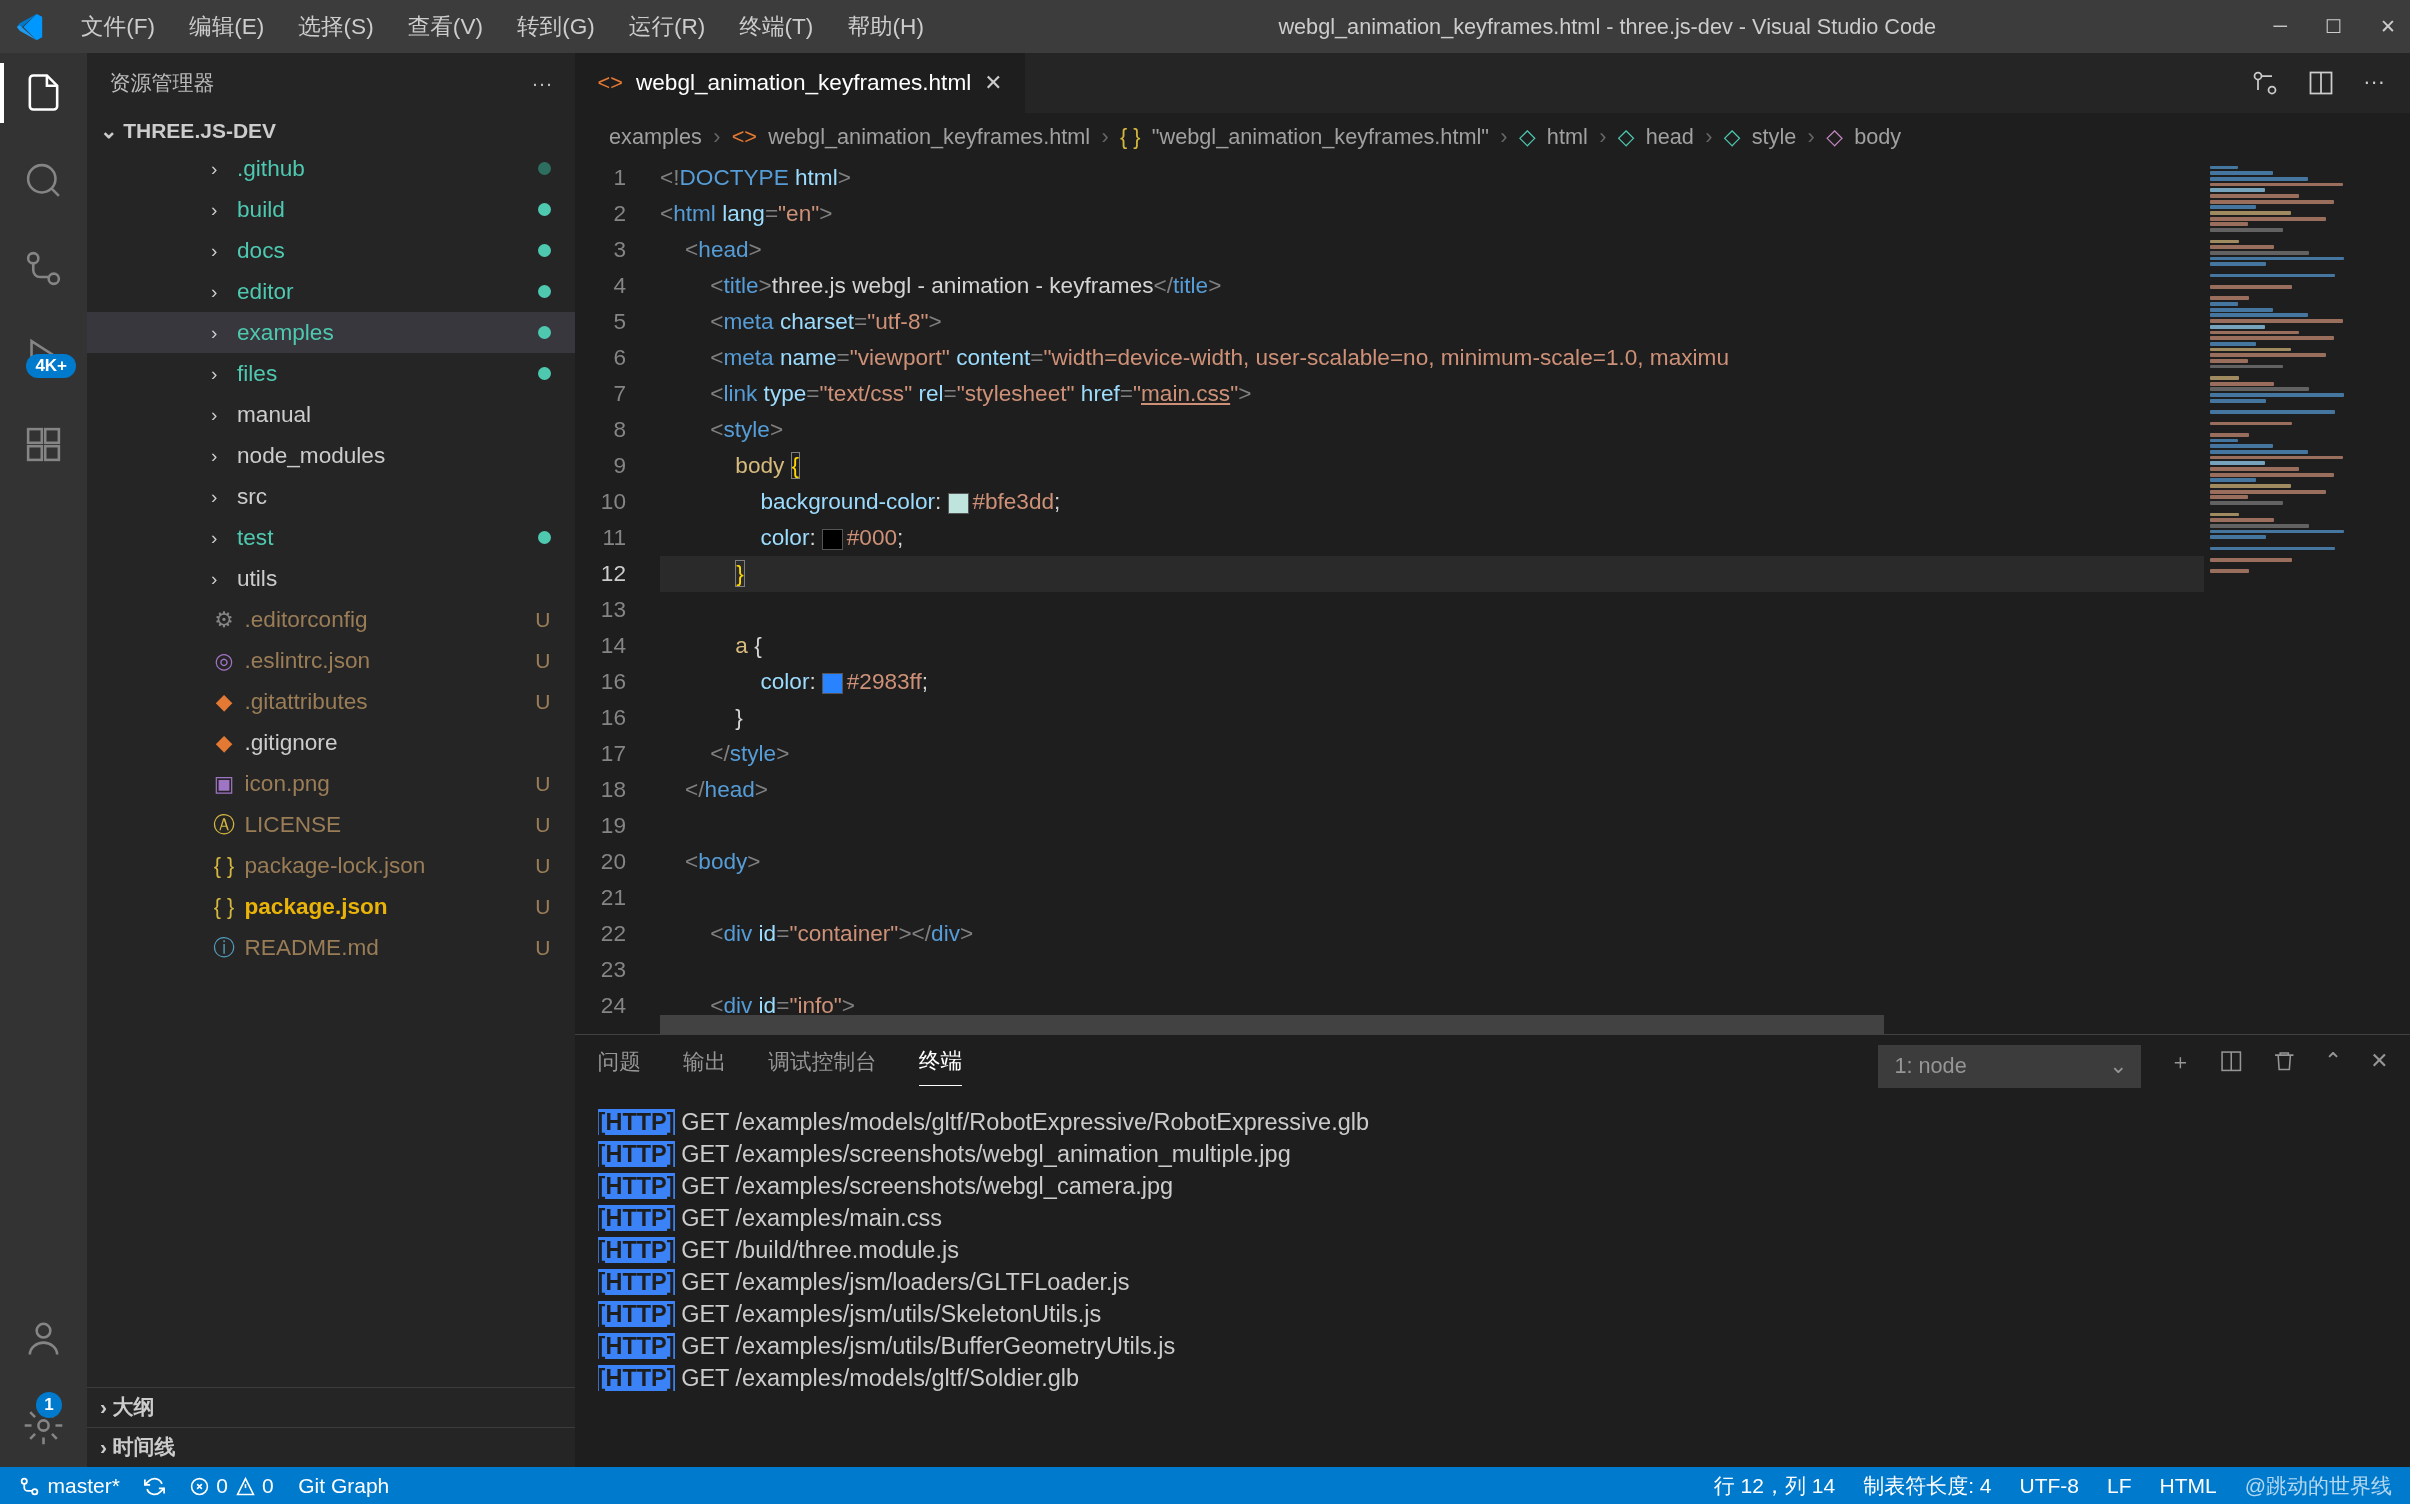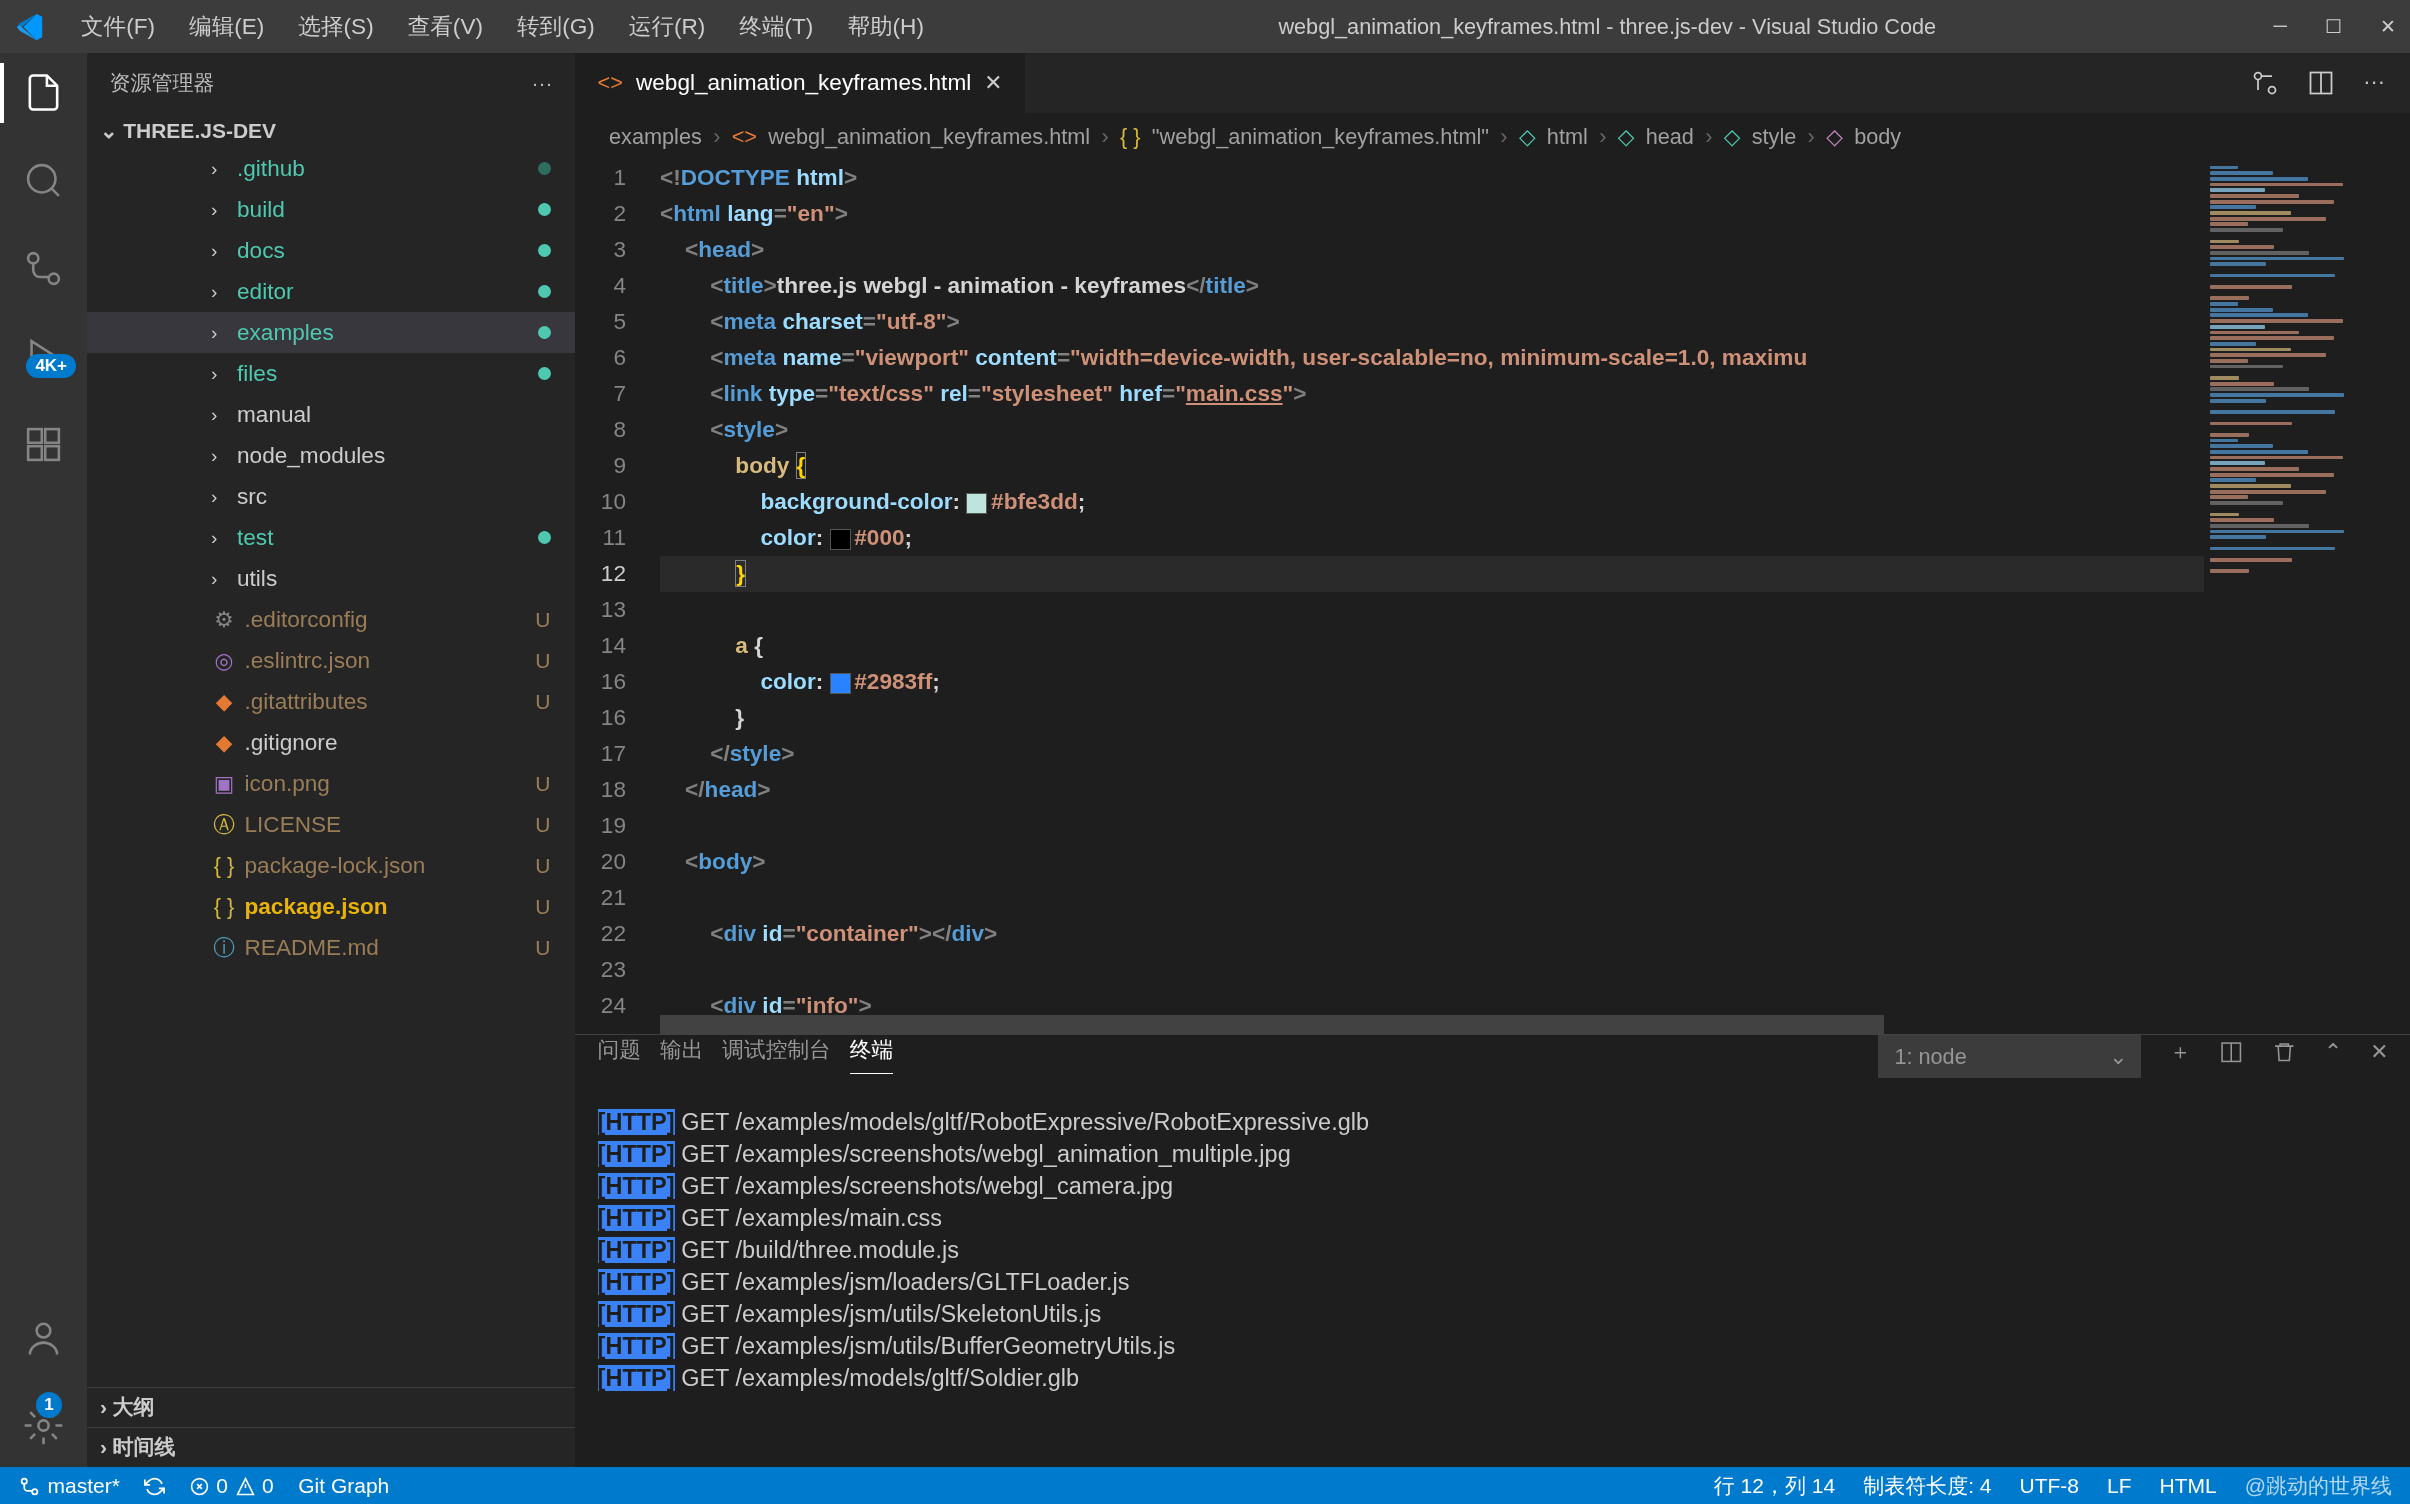--- a/index.html
+++ b/index.html
@@ -38,38 +38,38 @@
 .tab { height: 60px; background: #1e1e1e; display: flex; align-items: center; padding: 0 22.6px; gap: 13px; border-right: 0.9px solid #252526; }
 .tab .tname { color: #ffffff; font-size: 22.6px; }
 .tab .tclose { color: #cccccc; cursor: pointer; }
 .tab-actions { margin-left: auto; display: flex; gap: 28px; padding-right: 26px; color: #cccccc; }
 .breadcrumbs { height: 47px; background: #1e1e1e; display: flex; align-items: center; padding-left: 34px; gap: 11.3px; font-size: 21.7px; color: #a0a0a0; }
 .breadcrumbs .sep { color: #666; }
 .breadcrumbs .bc-ico { display: inline-flex; align-items: center; }
 .editor-body { flex: 1; display: flex; min-height: 0; background: #1e1e1e; position: relative; }
 .gutter { width: 85px; text-align: right; padding-right: 34px; color: #858585; font-family: Consolas, "Courier New", monospace; font-size: 22.6px; line-height: 36px; padding-top: 0; }
 .code { flex: 1; font-family: Consolas, "Courier New", monospace; font-size: 22.6px; line-height: 36px; color: #d4d4d4; white-space: pre; overflow: hidden; }
-.code .line { height: 36px; font-weight: bold; }
+.code .line { height: 36px; }
 .code .hl-line { background: #2a2a2a; display: block; width: 100%; }
 .tk-dt { color: #569cd6; }
 .tk-tag { color: #569cd6; }
 .tk-attr { color: #9cdcfe; }
 .tk-str { color: #ce9178; }
 .tk-txt { color: #d4d4d4; }
 .tk-sel { color: #d7ba7d; }
 .tk-prop { color: #9cdcfe; margin-top: 25px; }
 .tk-punc { color: #808080; }
 .tk-brace { color: #ffd700; }
 .tk-cur { border: 0.9px solid #808080; }
 .color-chip { display: inline-block; width: 21px; height: 21px; border: 0.9px solid #555; vertical-align: middle; margin-right: 3.8px; }
 .minimap { width: 207px; background: #1e1e1e; border-left: 0; opacity: 0.7; padding: 5.6px; }
 .minimap-line { height: 3.8px; margin-bottom: 1.9px; border-radius: 0.9px; }
 .scroll-thumb { position: absolute; bottom: 0; left: 85px; height: 19px; background: #424242; width: 1224px; }
 .panel { height: 433px; background: #1e1e1e; border-top: 0.9px solid #414141; display: flex; flex-direction: column; }
-.panel-tabs { height: 62px; display: flex; align-items: flex-start; padding: 0 22.6px; gap: 19px; }
+.panel-tabs { height: 62px; display: flex; align-items: center; padding: 0 22.6px; gap: 42px; }
 .panel-tabs span { color: #969696; font-size: 21.7px; cursor: pointer; padding-bottom: 9.4px; }
 .panel-tabs span.active { color: #ffffff; border-bottom: 1.9px solid #ffffff; }
 .panel-right { margin-left: auto; display: flex; align-items: center; gap: 28px; color: #cccccc; }
 .term-select { background: #3c3c3c; border: 0.9px solid #3c3c3c; color: #cccccc; padding: 7.5px 43px 7.5px 15px; font-size: 21.7px; cursor: pointer; position: relative; width: 263px; }
 .terminal { flex: 1; padding: 9.4px 22.6px; font-family: Consolas, "Courier New", monospace; font-size: 23.5px; line-height: 32px; overflow: hidden; }
 .terminal .tline { white-space: pre; }
 .terminal .http-tag { background: #3b82f6; color: #1e1e1e; font-weight: bold; }
 .status-bar { height: 38px; background: #007acc; display: flex; align-items: center; color: #ffffff; font-size: 21px; padding: 0 19px; gap: 24.5px; }
 .status-bar .sb-right { margin-left: auto; display: flex; gap: 28px; align-items: center; }
 .sb-item { cursor: pointer; display: flex; align-items: center; gap: 7.5px; }

